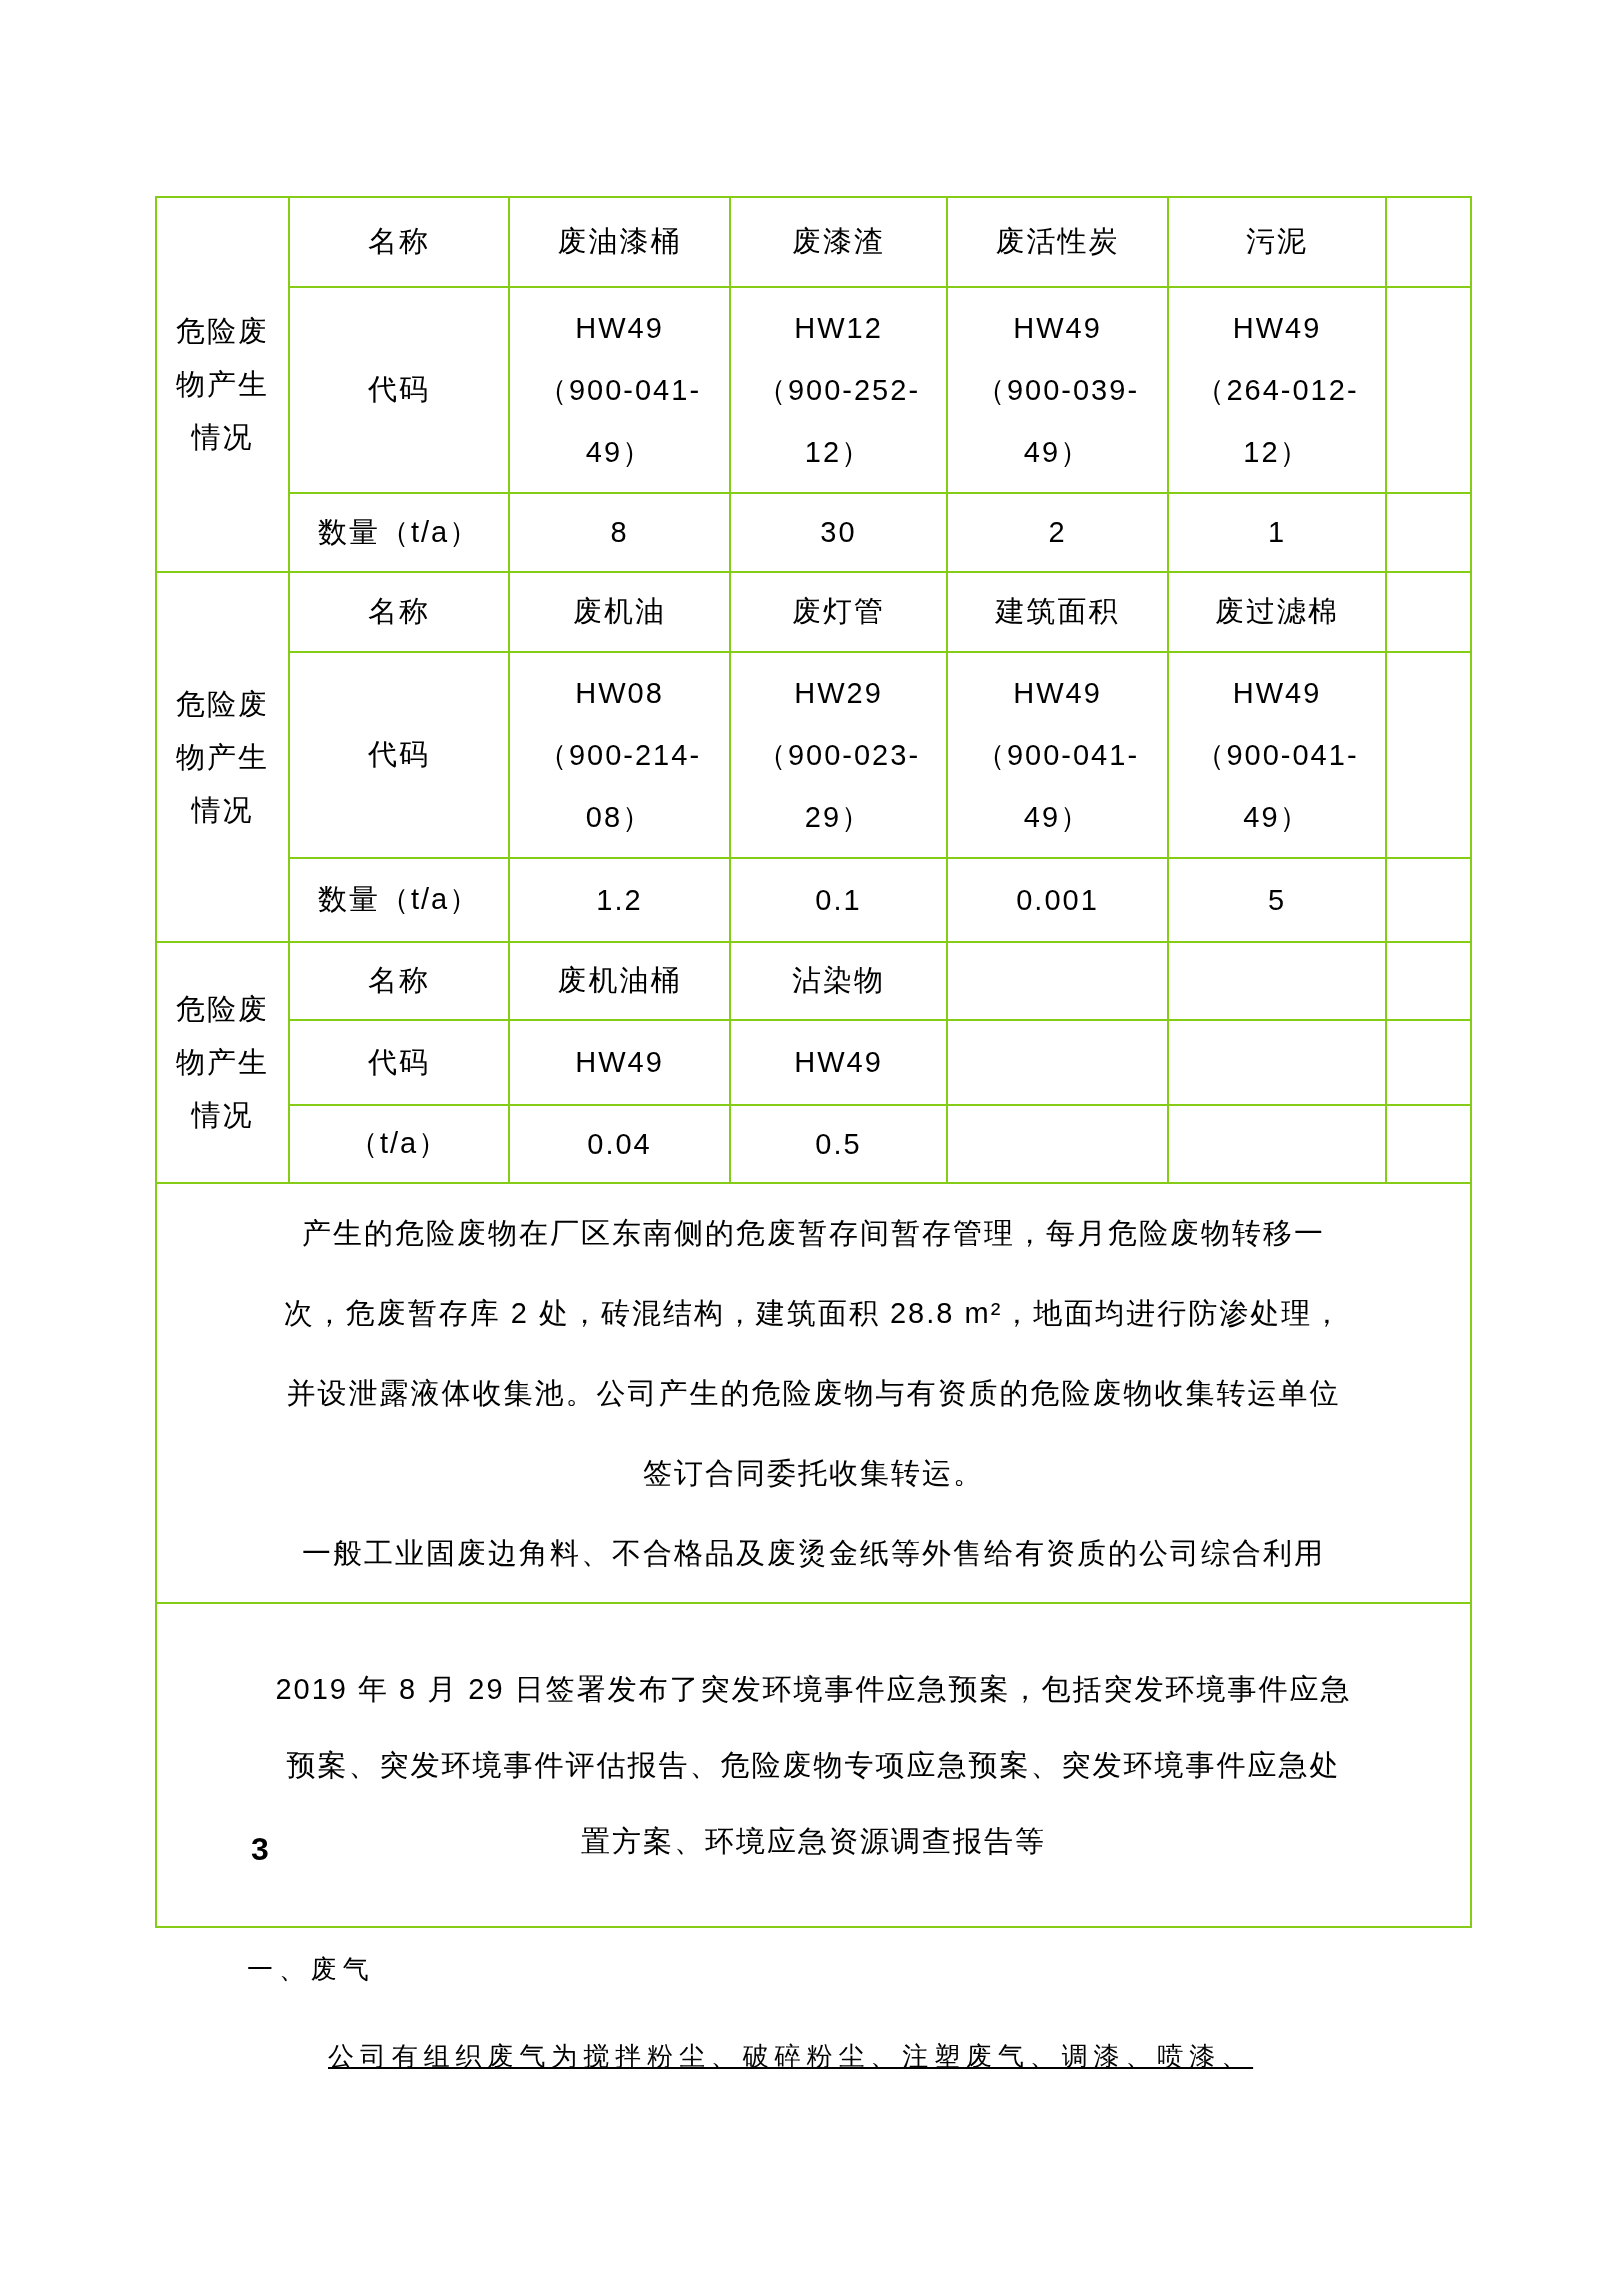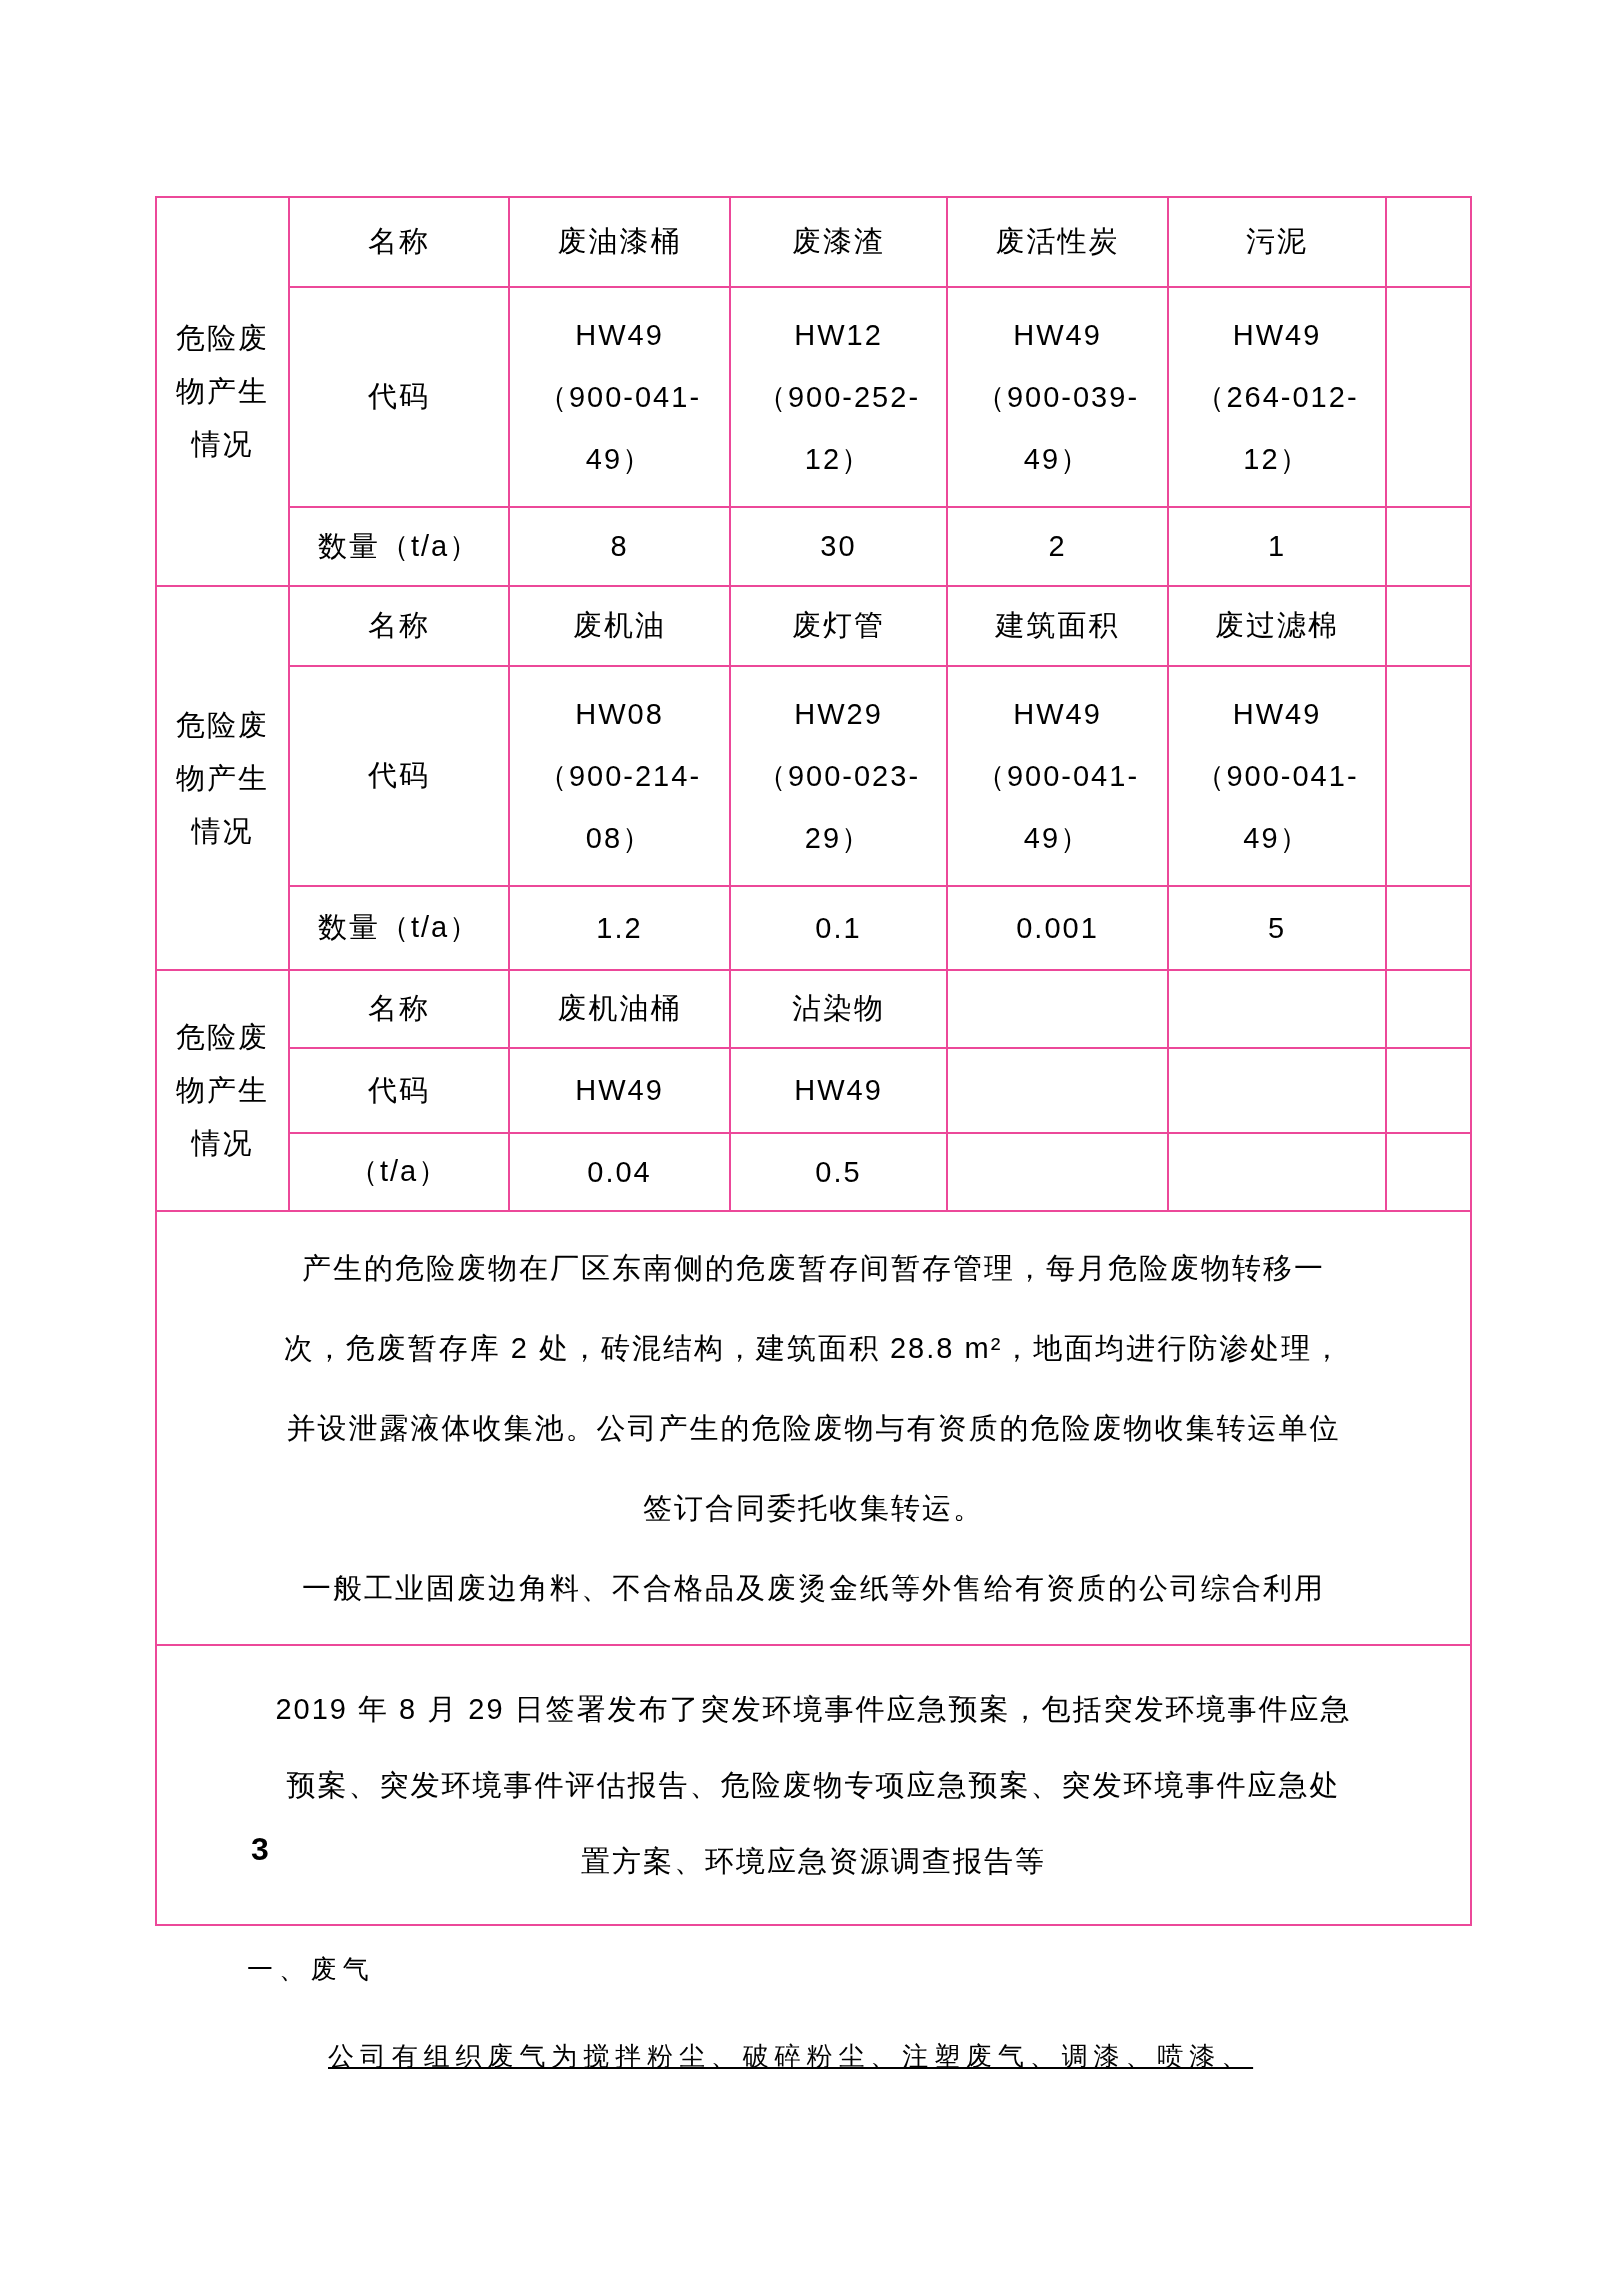--- a/index.html
+++ b/index.html
@@ -11,23 +11,23 @@
     color:#000000;
     overflow:hidden;
   }
   table.tbl {
     position:absolute; left:155px; top:196px;
     width:1315px; height:1577px;
     border-collapse:collapse; table-layout:fixed;
     border:2.9px solid #000;
   }
   table.tbl td {
-    border:2px solid #ec4899;
+    border:2px solid #84cc16;
     text-align:center; vertical-align:middle;
-    font-size:29px; padding:16px; overflow:hidden;
+    font-size:29px; padding:9px; overflow:hidden;
     letter-spacing:2px;
   }
   td.lbl {
     vertical-align:top;
     padding-top:25.5px;
     line-height:53px;
     letter-spacing:4.9px;
     border-right-width:2.9px !important;
   }
   td.tt { border-top-width:2.9px !important; }
@@ -178,21 +178,21 @@
 
     <tr style="height:392px">
       <td class="notes notesA" colspan="7">
         <div class="nline">产生的危险废物在厂区东南侧的危废暂存间暂存管理，每月危险废物转移一</div>
         <div class="nline">次，危废暂存库 2 处，砖混结构，建筑面积 28.8 m²，地面均进行防渗处理，</div>
         <div class="nline">并设泄露液体收集池。公司产生的危险废物与有资质的危险废物收集转运单位</div>
         <div class="nline">签订合同委托收集转运。</div>
         <div class="nline">一般工业固废边角料、不合格品及废烫金纸等外售给有资质的公司综合利用</div>
       </td>
     </tr>
-    <tr style="height:280px">
+    <tr style="height:324px">
       <td class="notes notesB" colspan="7">
         <div class="nline">2019 年 8 月 29 日签署发布了突发环境事件应急预案，包括突发环境事件应急</div>
         <div class="nline">预案、突发环境事件评估报告、危险废物专项应急预案、突发环境事件应急处</div>
         <div class="nline">置方案、环境应急资源调查报告等</div>
       </td>
     </tr>
   </tbody>
     </table>
 
   <div class="abs h1" style="left:251px; top:1831px;">3</div>

